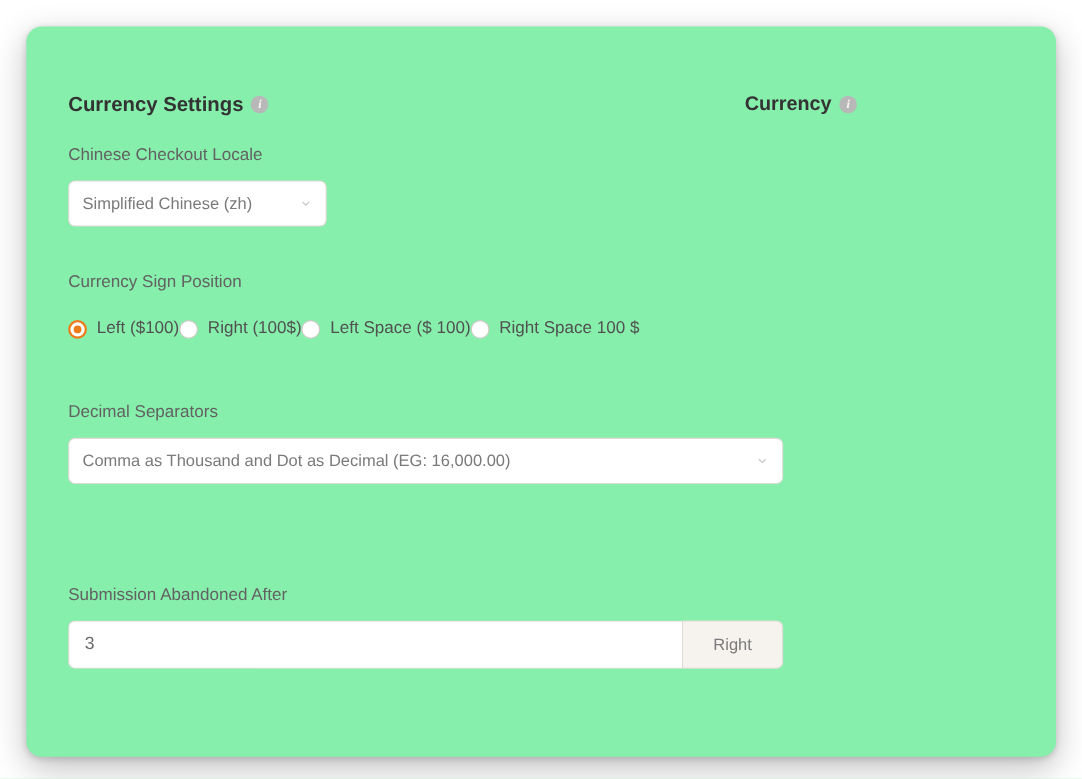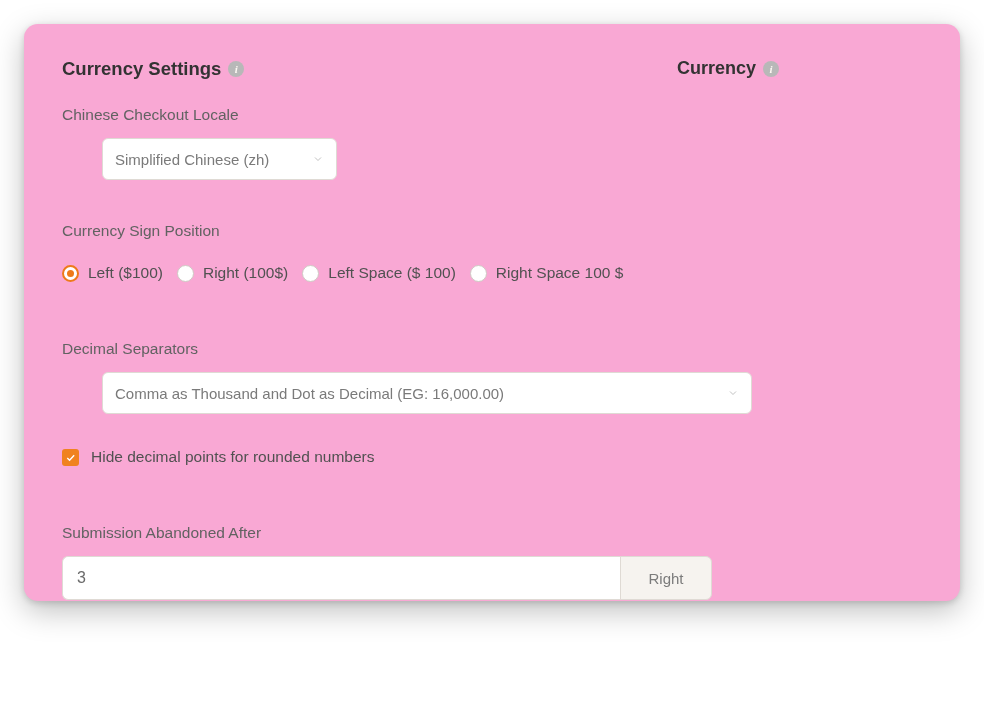--- a/index.html
+++ b/index.html
@@ -4,25 +4,25 @@
   <style>
     * { box-sizing: border-box; margin: 0; padding: 0; }
     html, body { width: 984px; height: 708px; }
     body {
       font-family: -apple-system, BlinkMacSystemFont, 'Segoe UI', Helvetica, Arial, sans-serif;
       background: #fff;
       padding: 24px;
     }
     .card {
       width: 936px;
-      height: 577px;
-      background: #f9a8d4;
+      height: 664px;
+      background: #86efac;
       border-radius: 14px;
       box-shadow: 0 10px 30px rgba(0,0,0,0.25), 0 2px 6px rgba(0,0,0,0.15);
-      padding: 34px 38px 24px 38px;
+      padding: 60px 38px 24px 38px;
       color: #444;
       position: relative;
       overflow: hidden;
     }
     .row { display: flex; }
     .left-col { flex: 1; }
     .right-col { width: 245px; margin-left: 40px; }
     .section-title {
       font-size: 18.5px;
       font-weight: 700;
@@ -58,37 +58,35 @@
       align-items: center;
       justify-content: space-between;
       background: #fff;
       border: 1px solid #dfdad4;
       border-radius: 6px;
       height: 42px;
       padding: 0 12px;
       font-size: 15px;
       color: #7a7a7a;
       cursor: pointer;
-      margin-left: 40px;
     }
     .select.small { width: 235px; }
     .select.full { width: 650px; }
     .select.white { color: #5f5f5f; }
     .chevron {
       display: inline-flex;
     }
     .chevron svg { width: 12px; height: 12px; stroke: #c2c2c2; stroke-width: 2; fill: none; }
     .spacer-42 { height: 42px; }
     .spacer-34 { height: 34px; }
     .spacer-26 { height: 26px; }
     .spacer-58 { height: 58px; }
     .radios {
       display: flex;
       align-items: center;
-      gap: 14px;
       font-size: 15.5px;
       color: #515151;
     }
     .radio {
       display: inline-flex;
       align-items: center;
       gap: 9px;
       cursor: pointer;
     }
     .radio .ring {
@@ -228,28 +226,20 @@
     <span>Comma as Thousand and Dot as Decimal (EG: 16,000.00)</span>
     <span class="chevron">
       <svg viewBox="0 0 24 24">
           <polyline points="6 9 12 15 18 9"></polyline>
         </svg>
     </span>
   </div>
 
   <div class="spacer-34"></div>
 
-  <div class="checkbox-row">
-    <span class="checkbox">
-      <svg viewBox="0 0 24 24">
-          <polyline points="5 13 10 18 20 7"></polyline>
-        </svg>
-    </span>
-    <span>Hide decimal points for rounded numbers</span>
-  </div>
 
   <div class="spacer-58"></div>
 
   <div class="field-label">Submission Abandoned After</div>
   <div class="input-group">
     <div class="text-input">
       <span>3</span>
     </div>
     <div class="suffix">Right</div>
   </div>

